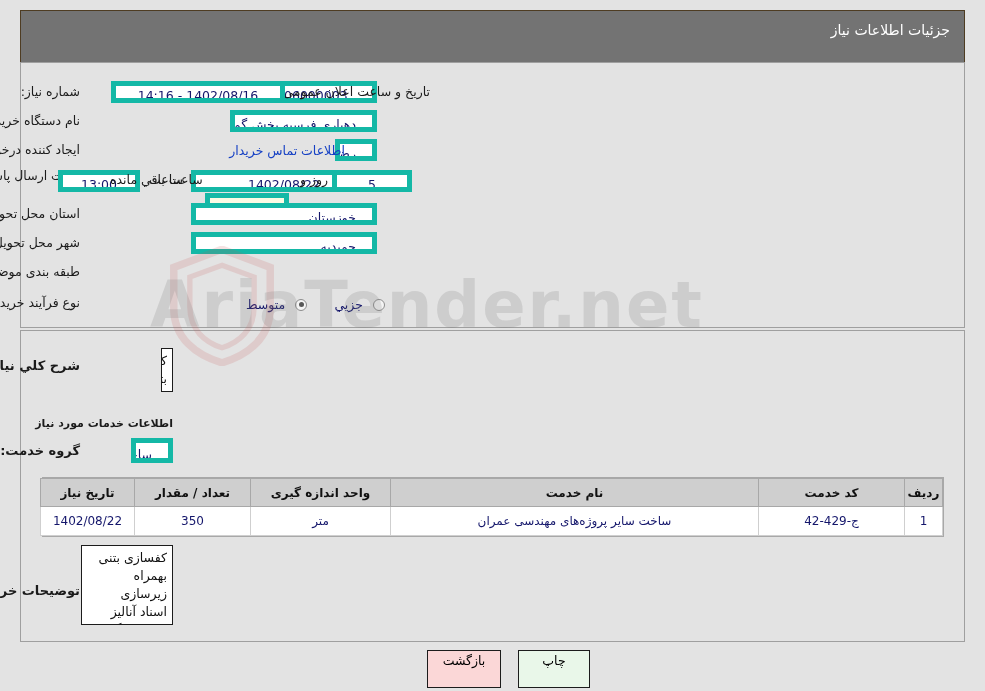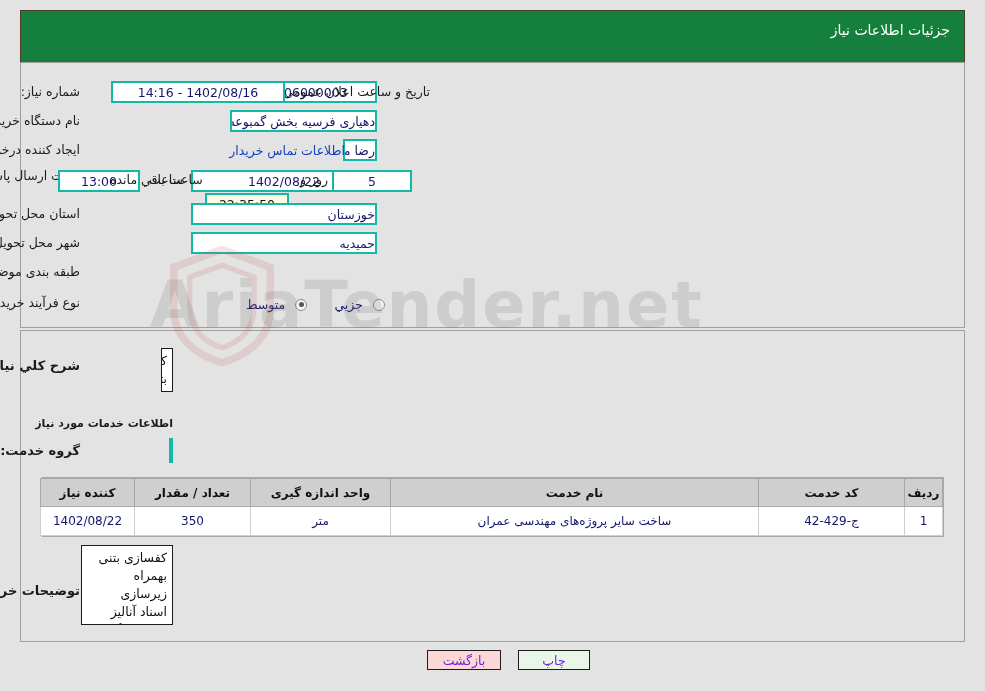--- a/index.html
+++ b/index.html
@@ -17,21 +17,21 @@
     direction: rtl;
   }
 
   
   .header-bar {
     position: absolute;
     left: 20px;
     top: 10px;
     width: 945px;
     height: 56px;
-    background: #15803d;
+    background: #737373;
     border: 1px solid #4e3c22;
     box-sizing: border-box;
   }
   .header-title {
     position: absolute;
     right: 14px;
     top: 11px;
     color: #ffffff;
     font-size: 14px;
     letter-spacing: 0.2px;
@@ -84,26 +84,26 @@
     text-align: right;
     line-height: 16px;
   }
   .lbl.bold { font-weight: bold; font-size: 13px; }
 
   
   .box {
     position: absolute;
     box-sizing: border-box;
     background: #ffffff;
-    border: 2px solid #14b8a6;
+    border: 5px solid #14b8a6;
     font-size: 12.5px;
     color: #14166b;
     line-height: 20px;
     height: 22px;
-    padding: 0 0;
+    padding: 0 16px;
     white-space: nowrap;
     overflow: hidden;
   }
   .box.center { text-align: center; }
   .box.right  { text-align: right; }
   .box.cream  { background: #fbfbe4; }
   .box.dark   { color: #111111; }
 
   .inline-lbl {
     position: absolute;
@@ -227,23 +227,23 @@
   }
 
   
   .btn {
     position: absolute;
     box-sizing: border-box;
     border: 1px solid #1c1c1c;
     font-size: 12.5px;
     text-align: center;
     line-height: 20px;
-    height: 20px;
+    height: 38px;
     cursor: pointer;
-    color: #6d28d9;
+    color: #000000;
   }
   .btn.print  { background: #e9f7e9; }
   .btn.back   { background: #fbd7d7; }
 
   .subhead {
     position: absolute;
     font-size: 11px;
     font-weight: bold;
     color: #1b1b1b;
     white-space: nowrap;
@@ -323,21 +323,21 @@
         <col style="width:116px">
         <col style="width:94px">
       </colgroup>
       <thead>
         <tr>
           <th>ردیف</th>
           <th>کد خدمت</th>
           <th>نام خدمت</th>
           <th>واحد اندازه گیری</th>
           <th>تعداد / مقدار</th>
-          <th>کننده نیاز</th>
+          <th>تاریخ نیاز</th>
         </tr>
       </thead>
       <tbody>
         <tr>
           <td>1</td>
           <td>ج-429-42</td>
           <td>ساخت سایر پروژه‌های مهندسی عمران</td>
           <td>متر</td>
           <td>350</td>
           <td>1402/08/22</td>

